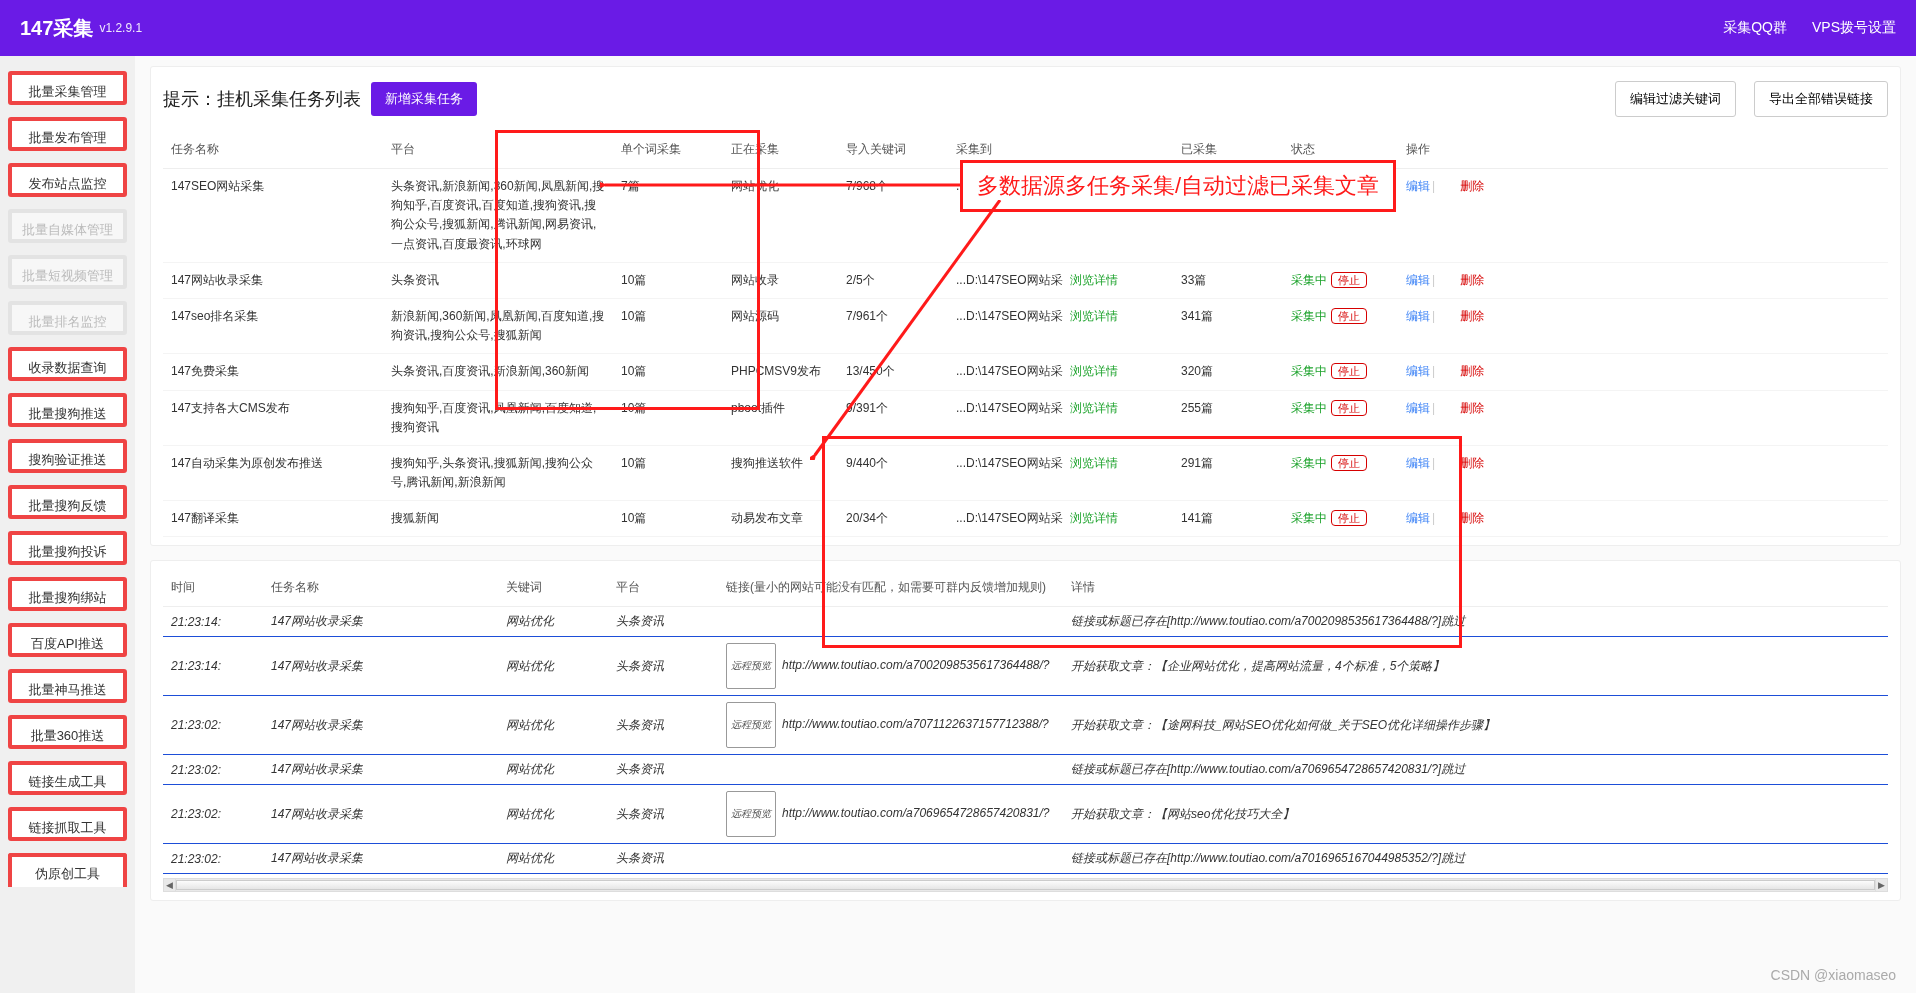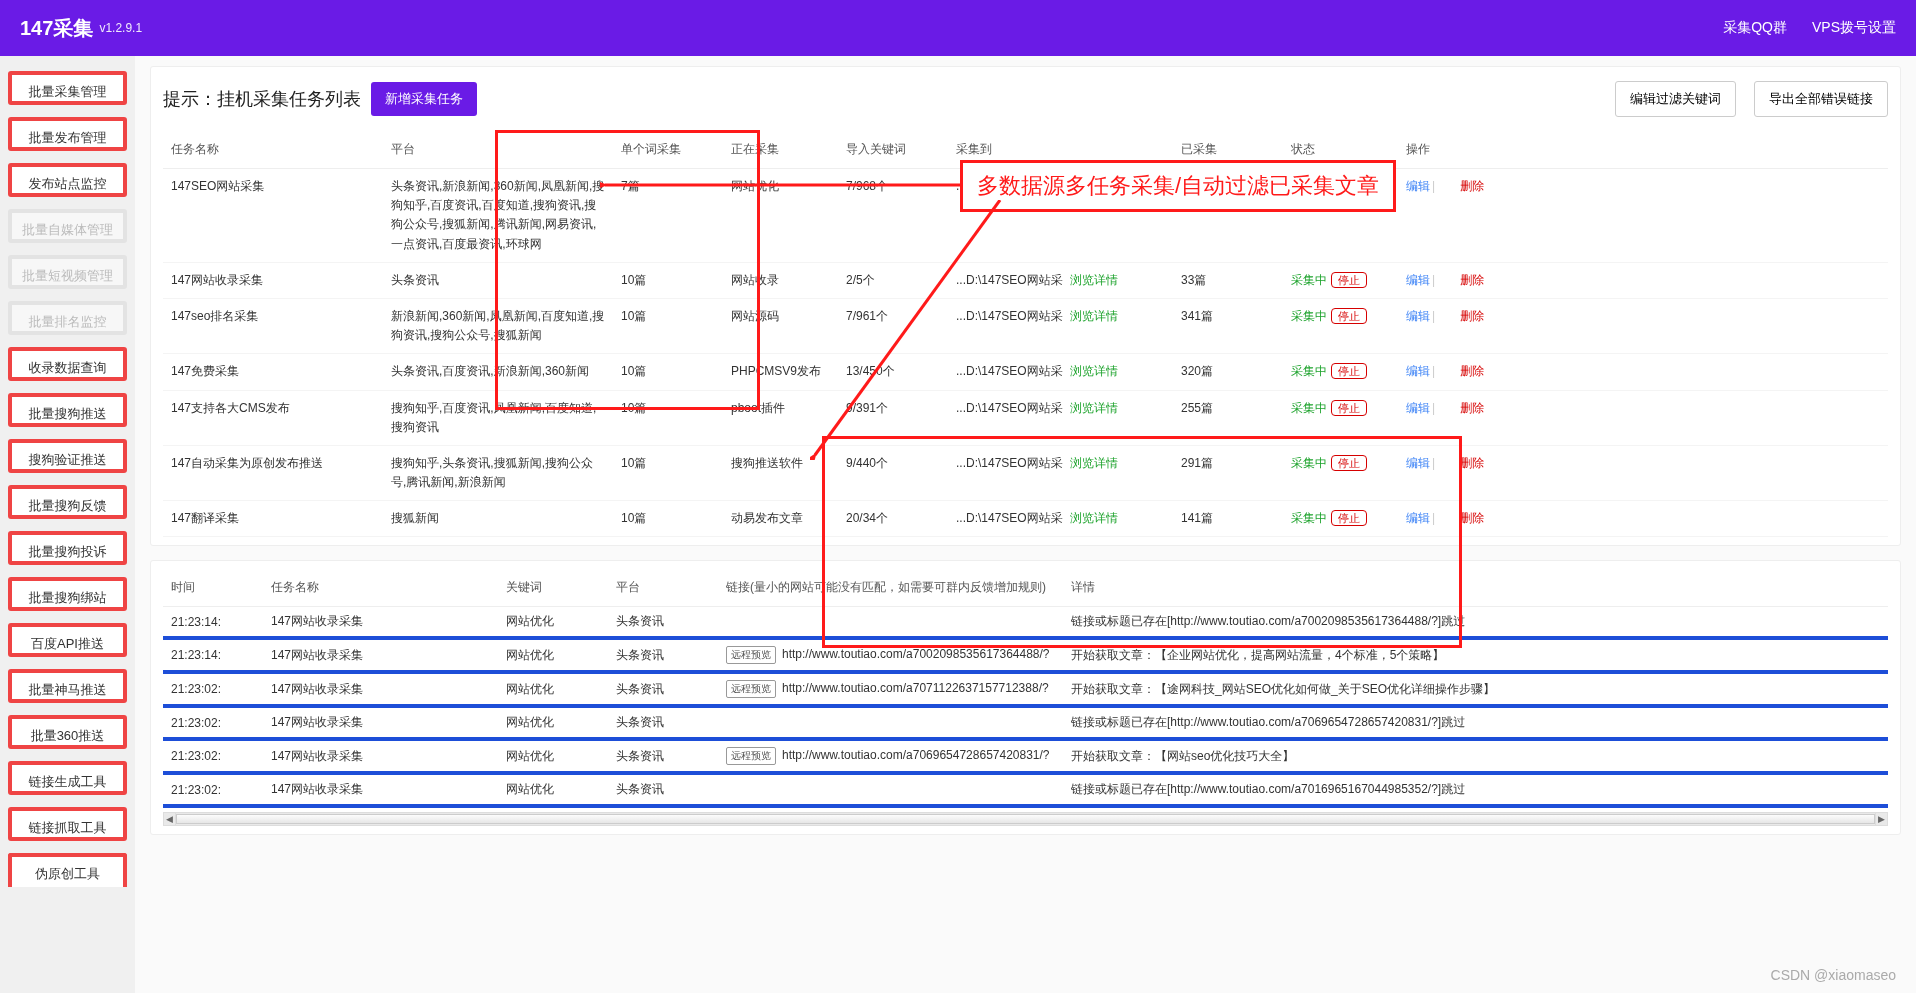--- a/index.html
+++ b/index.html
@@ -36,22 +36,22 @@
   table.task-table th { text-align: left; font-weight: 500; color: #555; padding: 10px 8px; border-bottom: 1px solid #eee; }
   table.task-table td { padding: 8px 8px; vertical-align: top; border-bottom: 1px solid #f4f4f4; line-height: 1.6; overflow-wrap: break-word; }
   .link-detail { color: #1da32c; margin-left: 4px; cursor: pointer; }
   .status-running { color: #1da32c; }
   .btn-stop { border: 1px solid #d60000; color: #d60000; background: #fff; padding: 1px 6px; border-radius: 4px; font-size: 11px; margin-left: 4px; cursor: pointer; }
   .op-edit { color: #3b82f6; cursor: pointer; }
   .op-del  { color: #d60000; margin-left: 23px; cursor: pointer; }
   .sep { color: #ccc; margin: 0 2px; }
   table.log-table { width: 100%; border-collapse: collapse; font-size: 12px; }
   table.log-table th { text-align: left; font-weight: 500; color: #555; padding: 10px 8px; border-bottom: 1px solid #eee; }
-  table.log-table td { padding: 6px 8px; border-bottom: 4px solid #1d4ed8; white-space: nowrap; overflow: hidden; text-overflow: ellipsis; }
-  .badge { display: inline-block; border: 1px solid #999; color: #555; font-size: 10px; padding: 1px 4px; border-radius: 2px; margin-right: 6px; }
+  table.log-table td { padding: 6px 8px; border-bottom: 1px solid #1d4ed8; white-space: nowrap; overflow: hidden; text-overflow: ellipsis; font-style: italic; }
+  .badge { display: inline-block; border: 1px solid #999; color: #555; font-size: 10px; padding: 15px 4px; border-radius: 2px; margin-right: 6px; }
   .badge.local { border-color: #1da32c; color: #1da32c; }
   .url-green { color: #1da32c; }
 
   
   .annot-box1 { position: absolute; border: 3px solid #ff1a1a; pointer-events: none; left: 495px; top: 130px; width: 265px; height: 280px; }
   .annot-box2 { position: absolute; border: 3px solid #ff1a1a; pointer-events: none; left: 822px; top: 436px; width: 640px; height: 212px; }
   .annot-callout { position: absolute; border: 3px solid #ff1a1a; left: 960px; top: 160px; padding: 8px 14px; background: #fff; font-size: 22px; color: #ff1a1a; font-weight: 500; }
   .arrow1 { position: absolute; width: 360px; height: 6px; left: 600px; top: 182px; }
   .arrow2 { position: absolute; width: 200px; height: 260px; left: 810px; top: 200px; }
 

